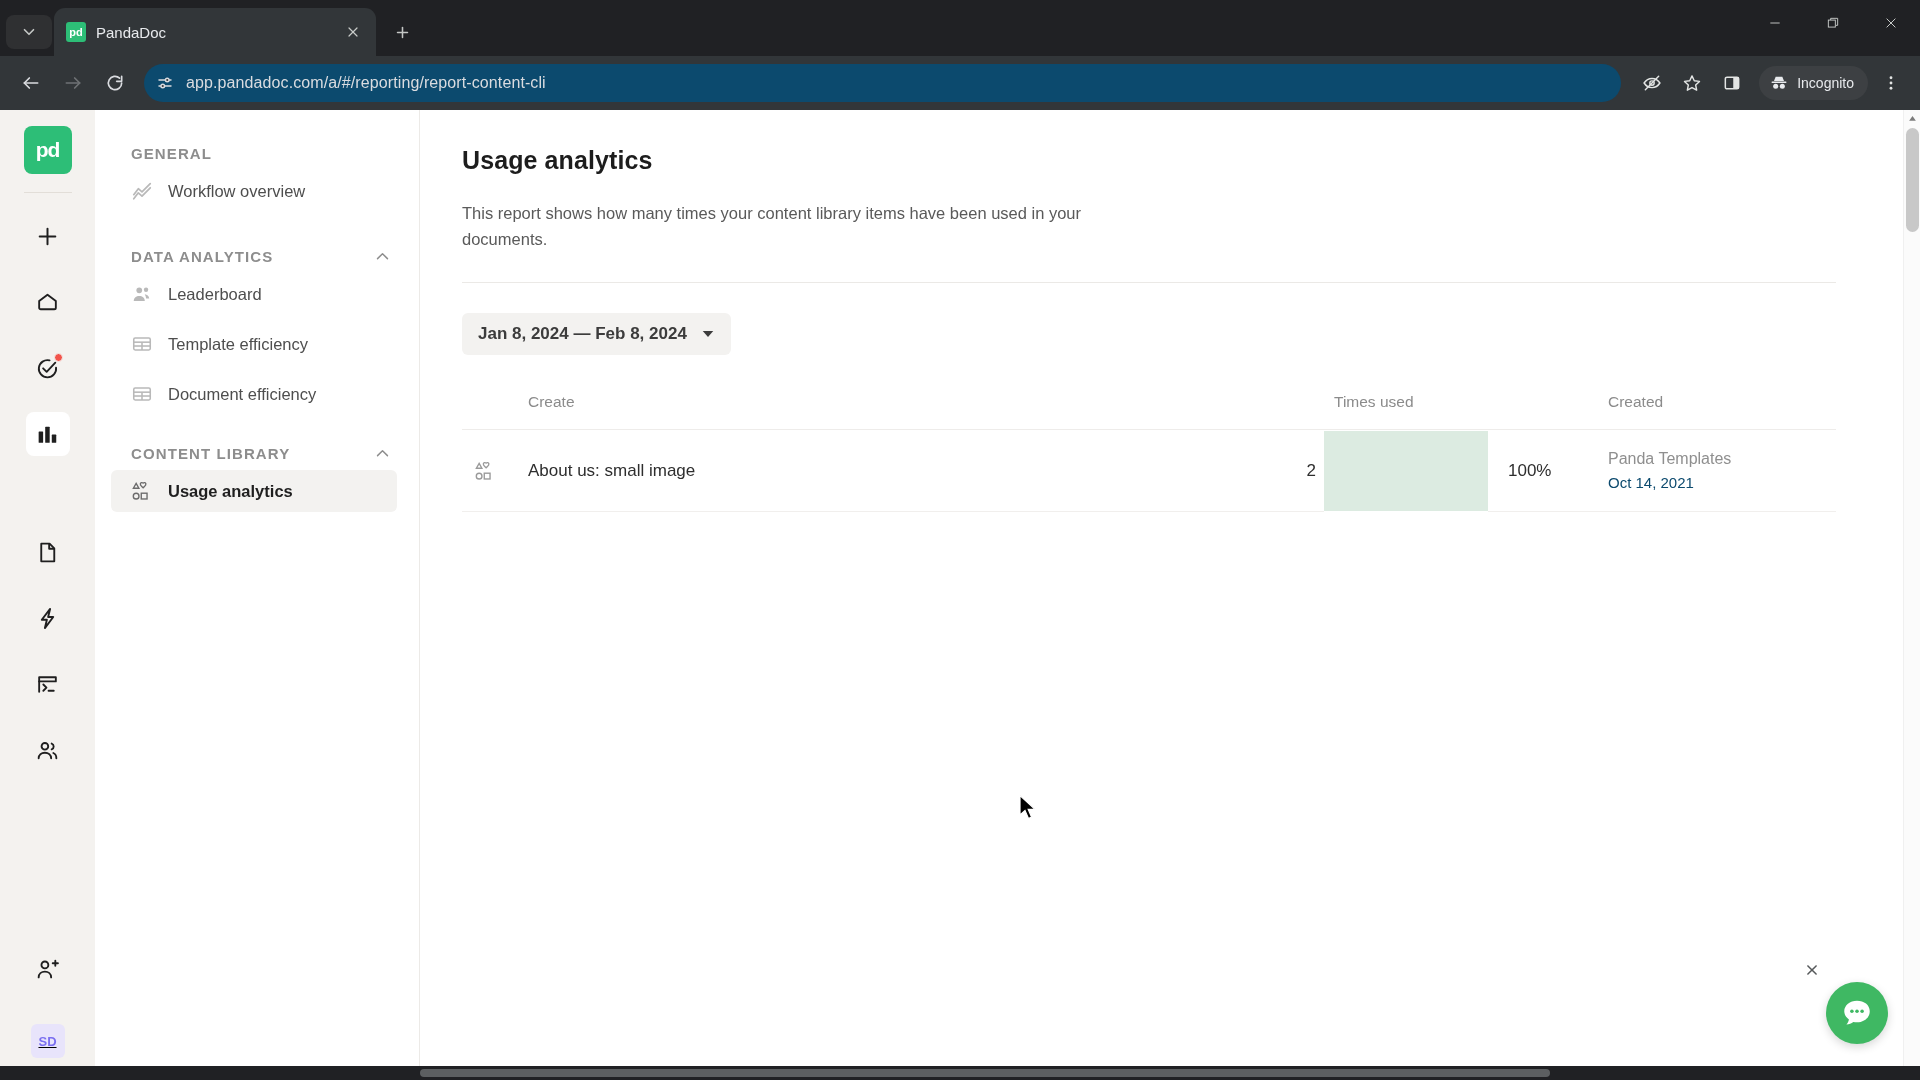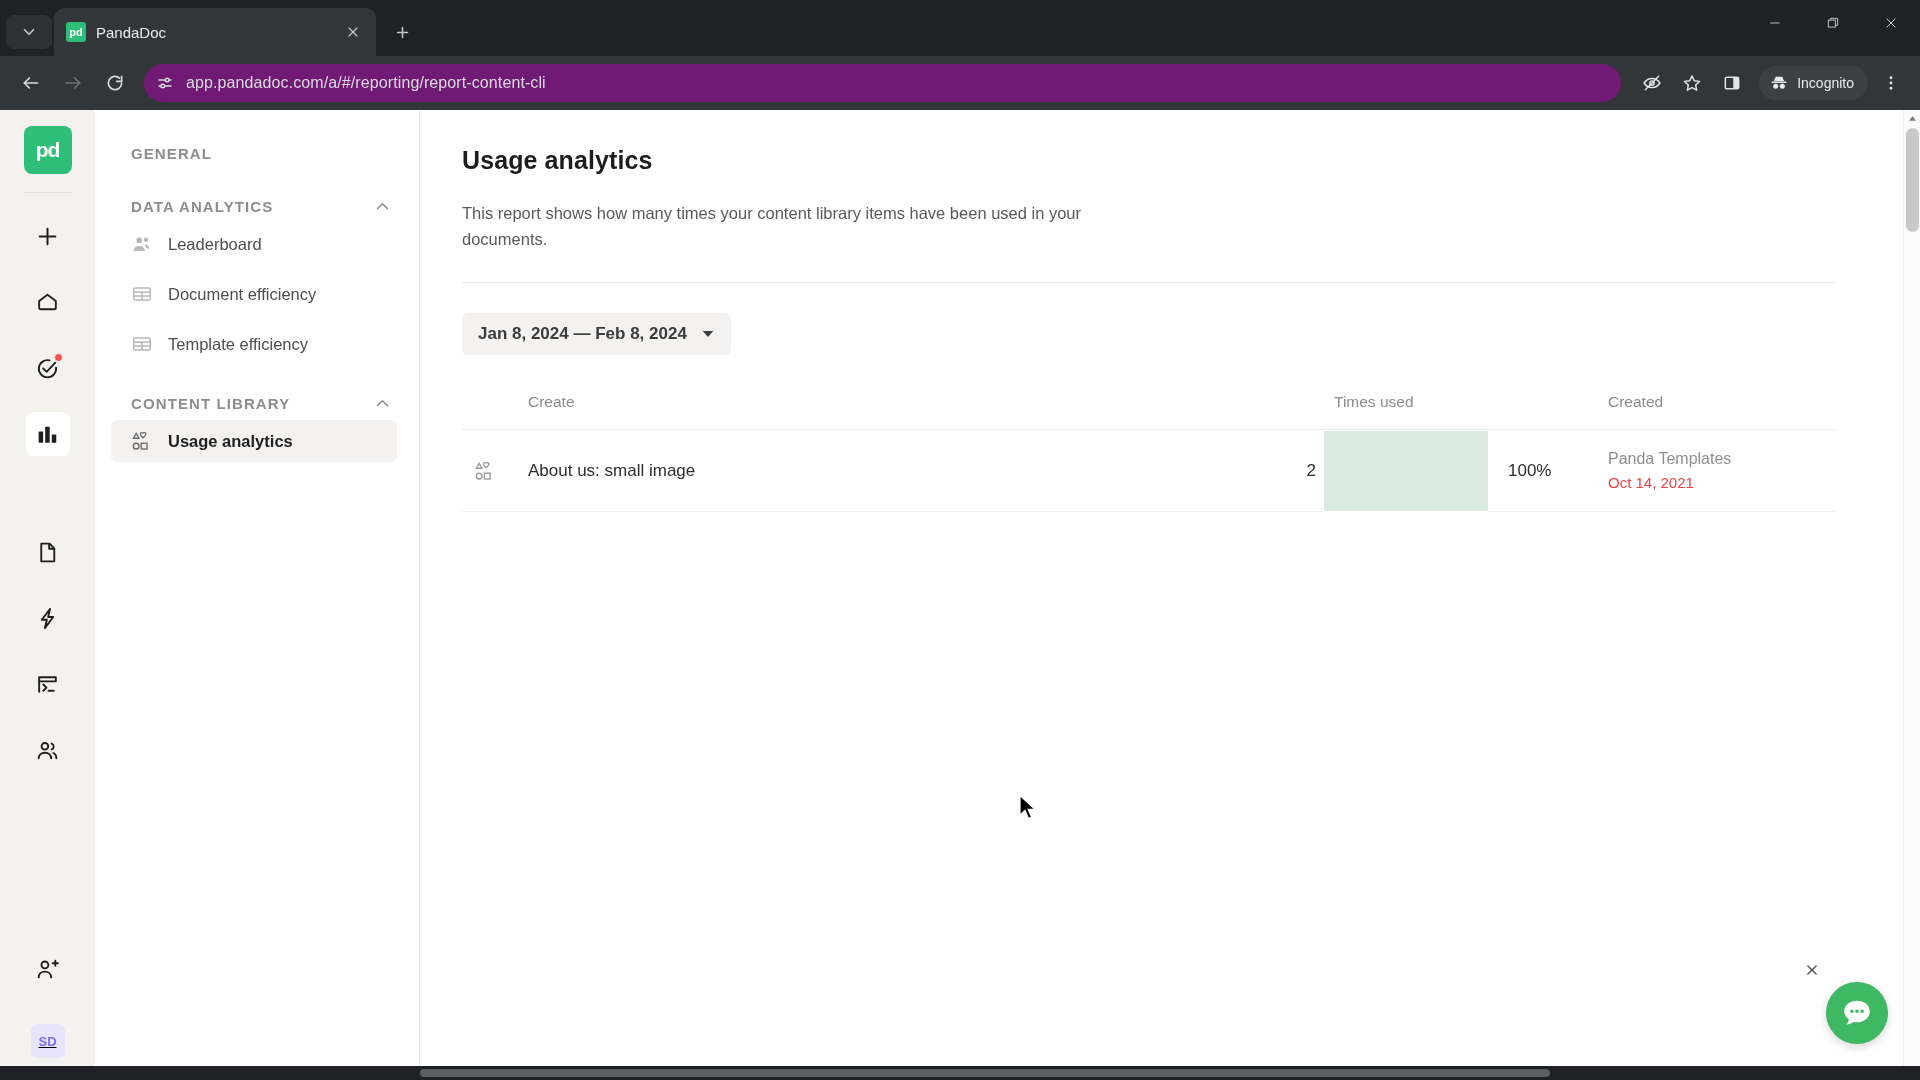--- a/index.html
+++ b/index.html
@@ -44,21 +44,21 @@
   .wc { width: 58px; height: 46px; display: flex; align-items: center; justify-content: center; }
   .wc svg { width: 14px; height: 14px; }
 
   .toolbar {
     height: 54px; background: #323639; display: flex; align-items: center;
     padding: 0 12px; gap: 4px; flex: 0 0 54px;
   }
   .tb-btn { width: 38px; height: 38px; border-radius: 50%; display: flex; align-items: center; justify-content: center; }
   .tb-btn svg { width: 20px; height: 20px; }
   .omnibox {
-    flex: 1; height: 38px; background: #701a75; border-radius: 19px;
+    flex: 1; height: 38px; background: #0c4a6e; border-radius: 19px;
     display: flex; align-items: center; padding: 0 12px; gap: 12px; margin: 0 8px 0 6px;
   }
   .omnibox .site-icon svg { width: 18px; height: 18px; display:block; }
   .omnibox .url { color: #dadce0; font-size: 16px; letter-spacing: .1px; white-space: nowrap; }
   .tb-right { display: flex; align-items: center; gap: 2px; }
   .incognito-pill {
     height: 34px; border-radius: 17px; background: #3d4043; display: flex; align-items: center;
     gap: 8px; padding: 0 14px 0 10px; margin-left: 6px;
   }
   .incognito-pill span { color: #e8eaed; font-size: 14px; }
@@ -170,21 +170,21 @@
 
   .row-icon { display: flex; align-items: center; justify-content: flex-start; padding-left: 12px; }
   .row-icon svg { width: 22px; height: 22px; }
   .row-title { font-size: 17px; color: #2e2e2e; }
   .row-count { font-size: 17px; color: #2e2e2e; text-align: right; padding-right: 8px; }
   .bar-cell { padding: 0 !important; border-bottom: none !important; }
   .bar-fill { height: 80px; background: #dcebe1; width: 100%; }
   .row-pct { font-size: 17px; color: #2e2e2e; padding-left: 20px; }
   .row-created { padding-left: 10px; }
   .row-created .rc-name { font-size: 16px; color: #8f8f8f; }
-  .row-created .rc-date { font-size: 15px; color: #ef4444; margin-top: 6px; }
+  .row-created .rc-date { font-size: 15px; color: #0c4a6e; margin-top: 6px; }
 
   
   .vscroll {
     position: absolute; top: 0; right: 0; width: 17px; bottom: 0; background: #fbfbfb;
     border-left: 1px solid #f0f0f0;
   }
   .vscroll .arrow-up, .vscroll .arrow-down {
     position: absolute; left: 0; width: 17px; height: 17px; display: flex; align-items: center; justify-content: center;
   }
   .vscroll .arrow-up { top: 0; }
@@ -417,20 +417,29 @@
 
 
       <div class="app-body">
 
         <div class="nav">
 
           <div class="nav-group g1">
             <div class="nav-group-title">
               <span>GENERAL</span>
             </div>
+            <div class="nav-item">
+              <span class="ni-icon">
+                <svg viewBox="0 0 24 24" fill="none" stroke="#b9b9b9" stroke-width="1.9" stroke-linecap="round" stroke-linejoin="round">
+                    <polyline points="3,16 8,9.5 12,13 21,4"></polyline>
+                    <polyline points="3,20.5 8,14 12,17.5 21,8.5"></polyline>
+                  </svg>
+              </span>
+              <span class="ni-label">Workflow overview</span>
+            </div>
           </div>
 
           <div class="nav-group">
             <div class="nav-group-title">
               <span>DATA ANALYTICS</span>
               <span class="caret">
                 <svg viewBox="0 0 24 24" fill="none" stroke="#8d8d8d" stroke-width="2" stroke-linecap="round" stroke-linejoin="round">
                     <polyline points="5,15 12,8 19,15"></polyline>
                   </svg>
               </span>
@@ -450,33 +459,33 @@
 
             <div class="nav-item">
               <span class="ni-icon">
                 <svg viewBox="0 0 24 24" fill="none" stroke="#b9b9b9" stroke-width="1.7">
                     <rect x="3" y="5.5" width="18" height="13" rx="1.5"></rect>
                     <line x1="3" y1="10" x2="21" y2="10"></line>
                     <line x1="3" y1="14.2" x2="21" y2="14.2"></line>
                     <line x1="12" y1="10" x2="12" y2="18.5"></line>
                   </svg>
               </span>
-              <span class="ni-label">Document efficiency</span>
+              <span class="ni-label">Template efficiency</span>
             </div>
 
             <div class="nav-item">
               <span class="ni-icon">
                 <svg viewBox="0 0 24 24" fill="none" stroke="#b9b9b9" stroke-width="1.7">
                     <rect x="3" y="5.5" width="18" height="13" rx="1.5"></rect>
                     <line x1="3" y1="10" x2="21" y2="10"></line>
                     <line x1="3" y1="14.2" x2="21" y2="14.2"></line>
                     <line x1="12" y1="10" x2="12" y2="18.5"></line>
                   </svg>
               </span>
-              <span class="ni-label">Template efficiency</span>
+              <span class="ni-label">Document efficiency</span>
             </div>
 
           </div>
 
           <div class="nav-group">
             <div class="nav-group-title">
               <span>CONTENT LIBRARY</span>
               <span class="caret">
                 <svg viewBox="0 0 24 24" fill="none" stroke="#8d8d8d" stroke-width="2" stroke-linecap="round" stroke-linejoin="round">
                     <polyline points="5,15 12,8 19,15"></polyline>

